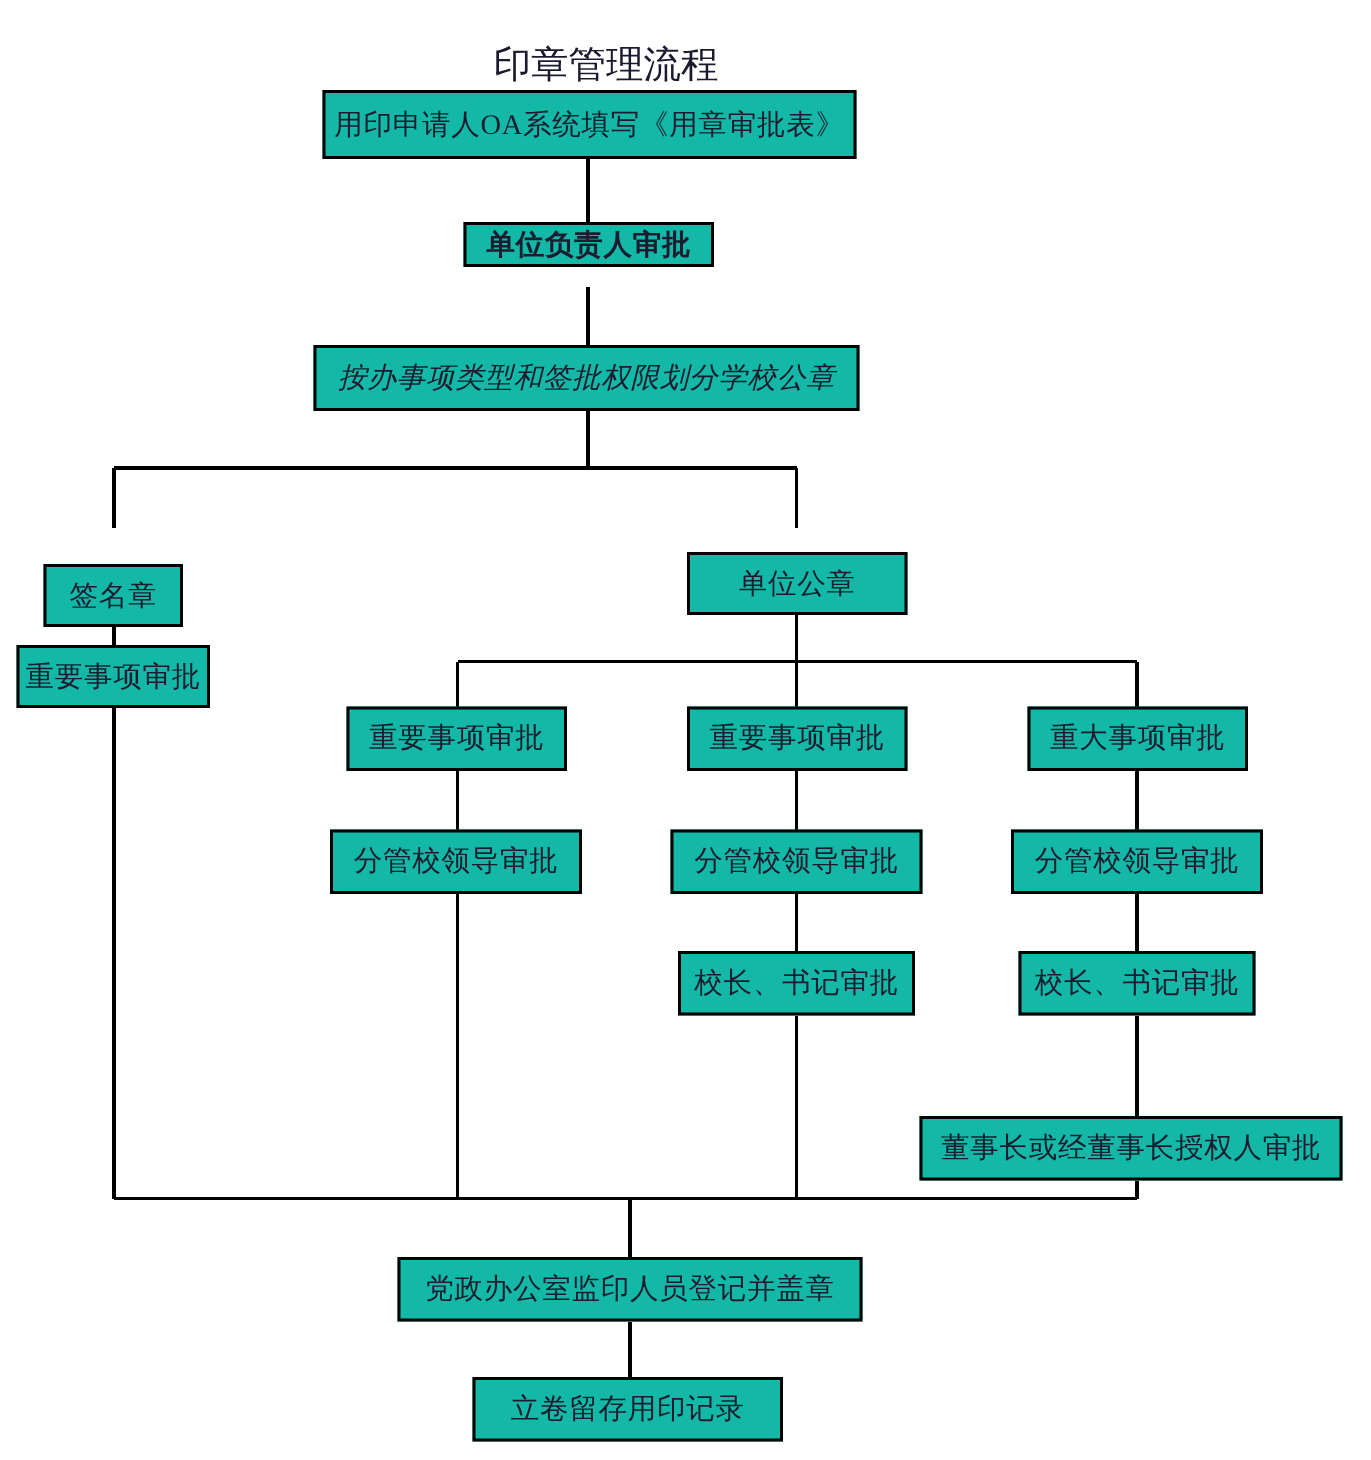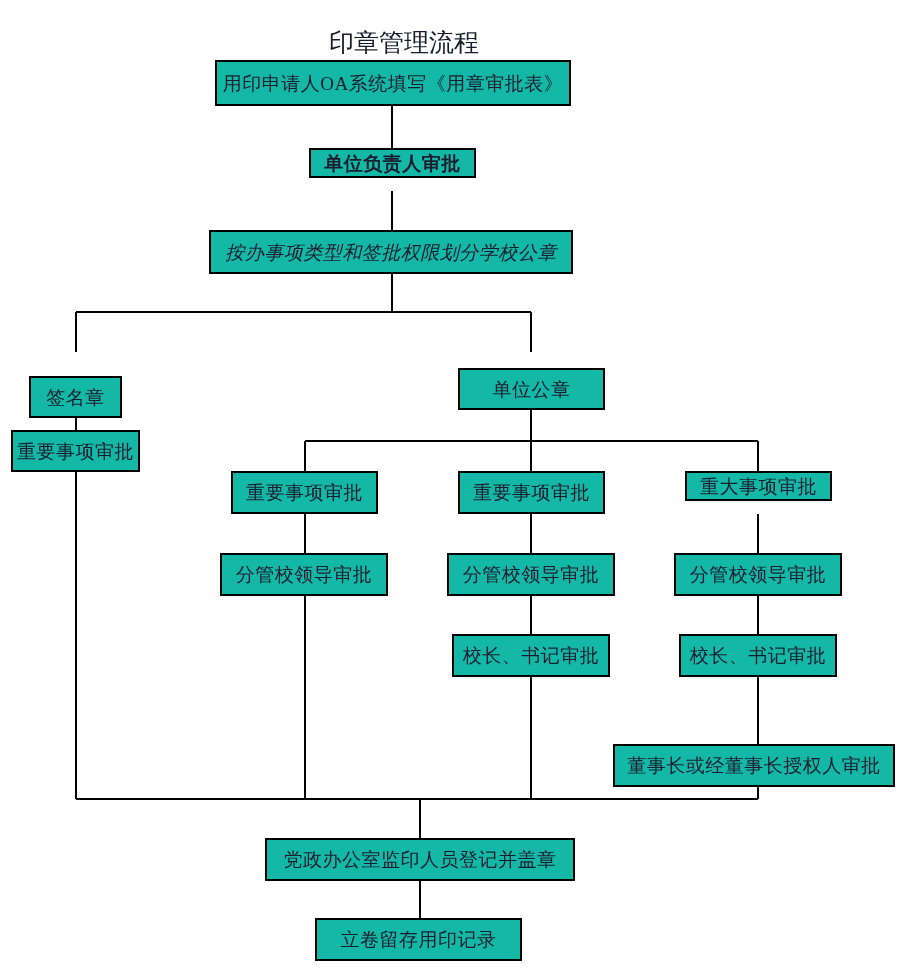--- a/index.html
+++ b/index.html
@@ -108,21 +108,21 @@
       </div>
       <div class="node-box" style="left: 11px; top: 430px; width: 129px; height: 42px;">
         <span class="node-label">重要事项审批</span>
       </div>
       <div class="node-box" style="left: 231px; top: 471px; width: 147px; height: 43px;">
         <span class="node-label">重要事项审批</span>
       </div>
       <div class="node-box" style="left: 458px; top: 471px; width: 147px; height: 43px;">
         <span class="node-label">重要事项审批</span>
       </div>
-      <div class="node-box" style="left: 685px; top: 471px; width: 147px; height: 30px;">
+      <div class="node-box" style="left: 685px; top: 471px; width: 147px; height: 43px;">
         <span class="node-label">重大事项审批</span>
       </div>
       <div class="node-box" style="left: 220px; top: 553px; width: 168px; height: 43px;">
         <span class="node-label">分管校领导审批</span>
       </div>
       <div class="node-box" style="left: 447px; top: 553px; width: 168px; height: 43px;">
         <span class="node-label">分管校领导审批</span>
       </div>
       <div class="node-box" style="left: 674px; top: 553px; width: 168px; height: 43px;">
         <span class="node-label">分管校领导审批</span>

